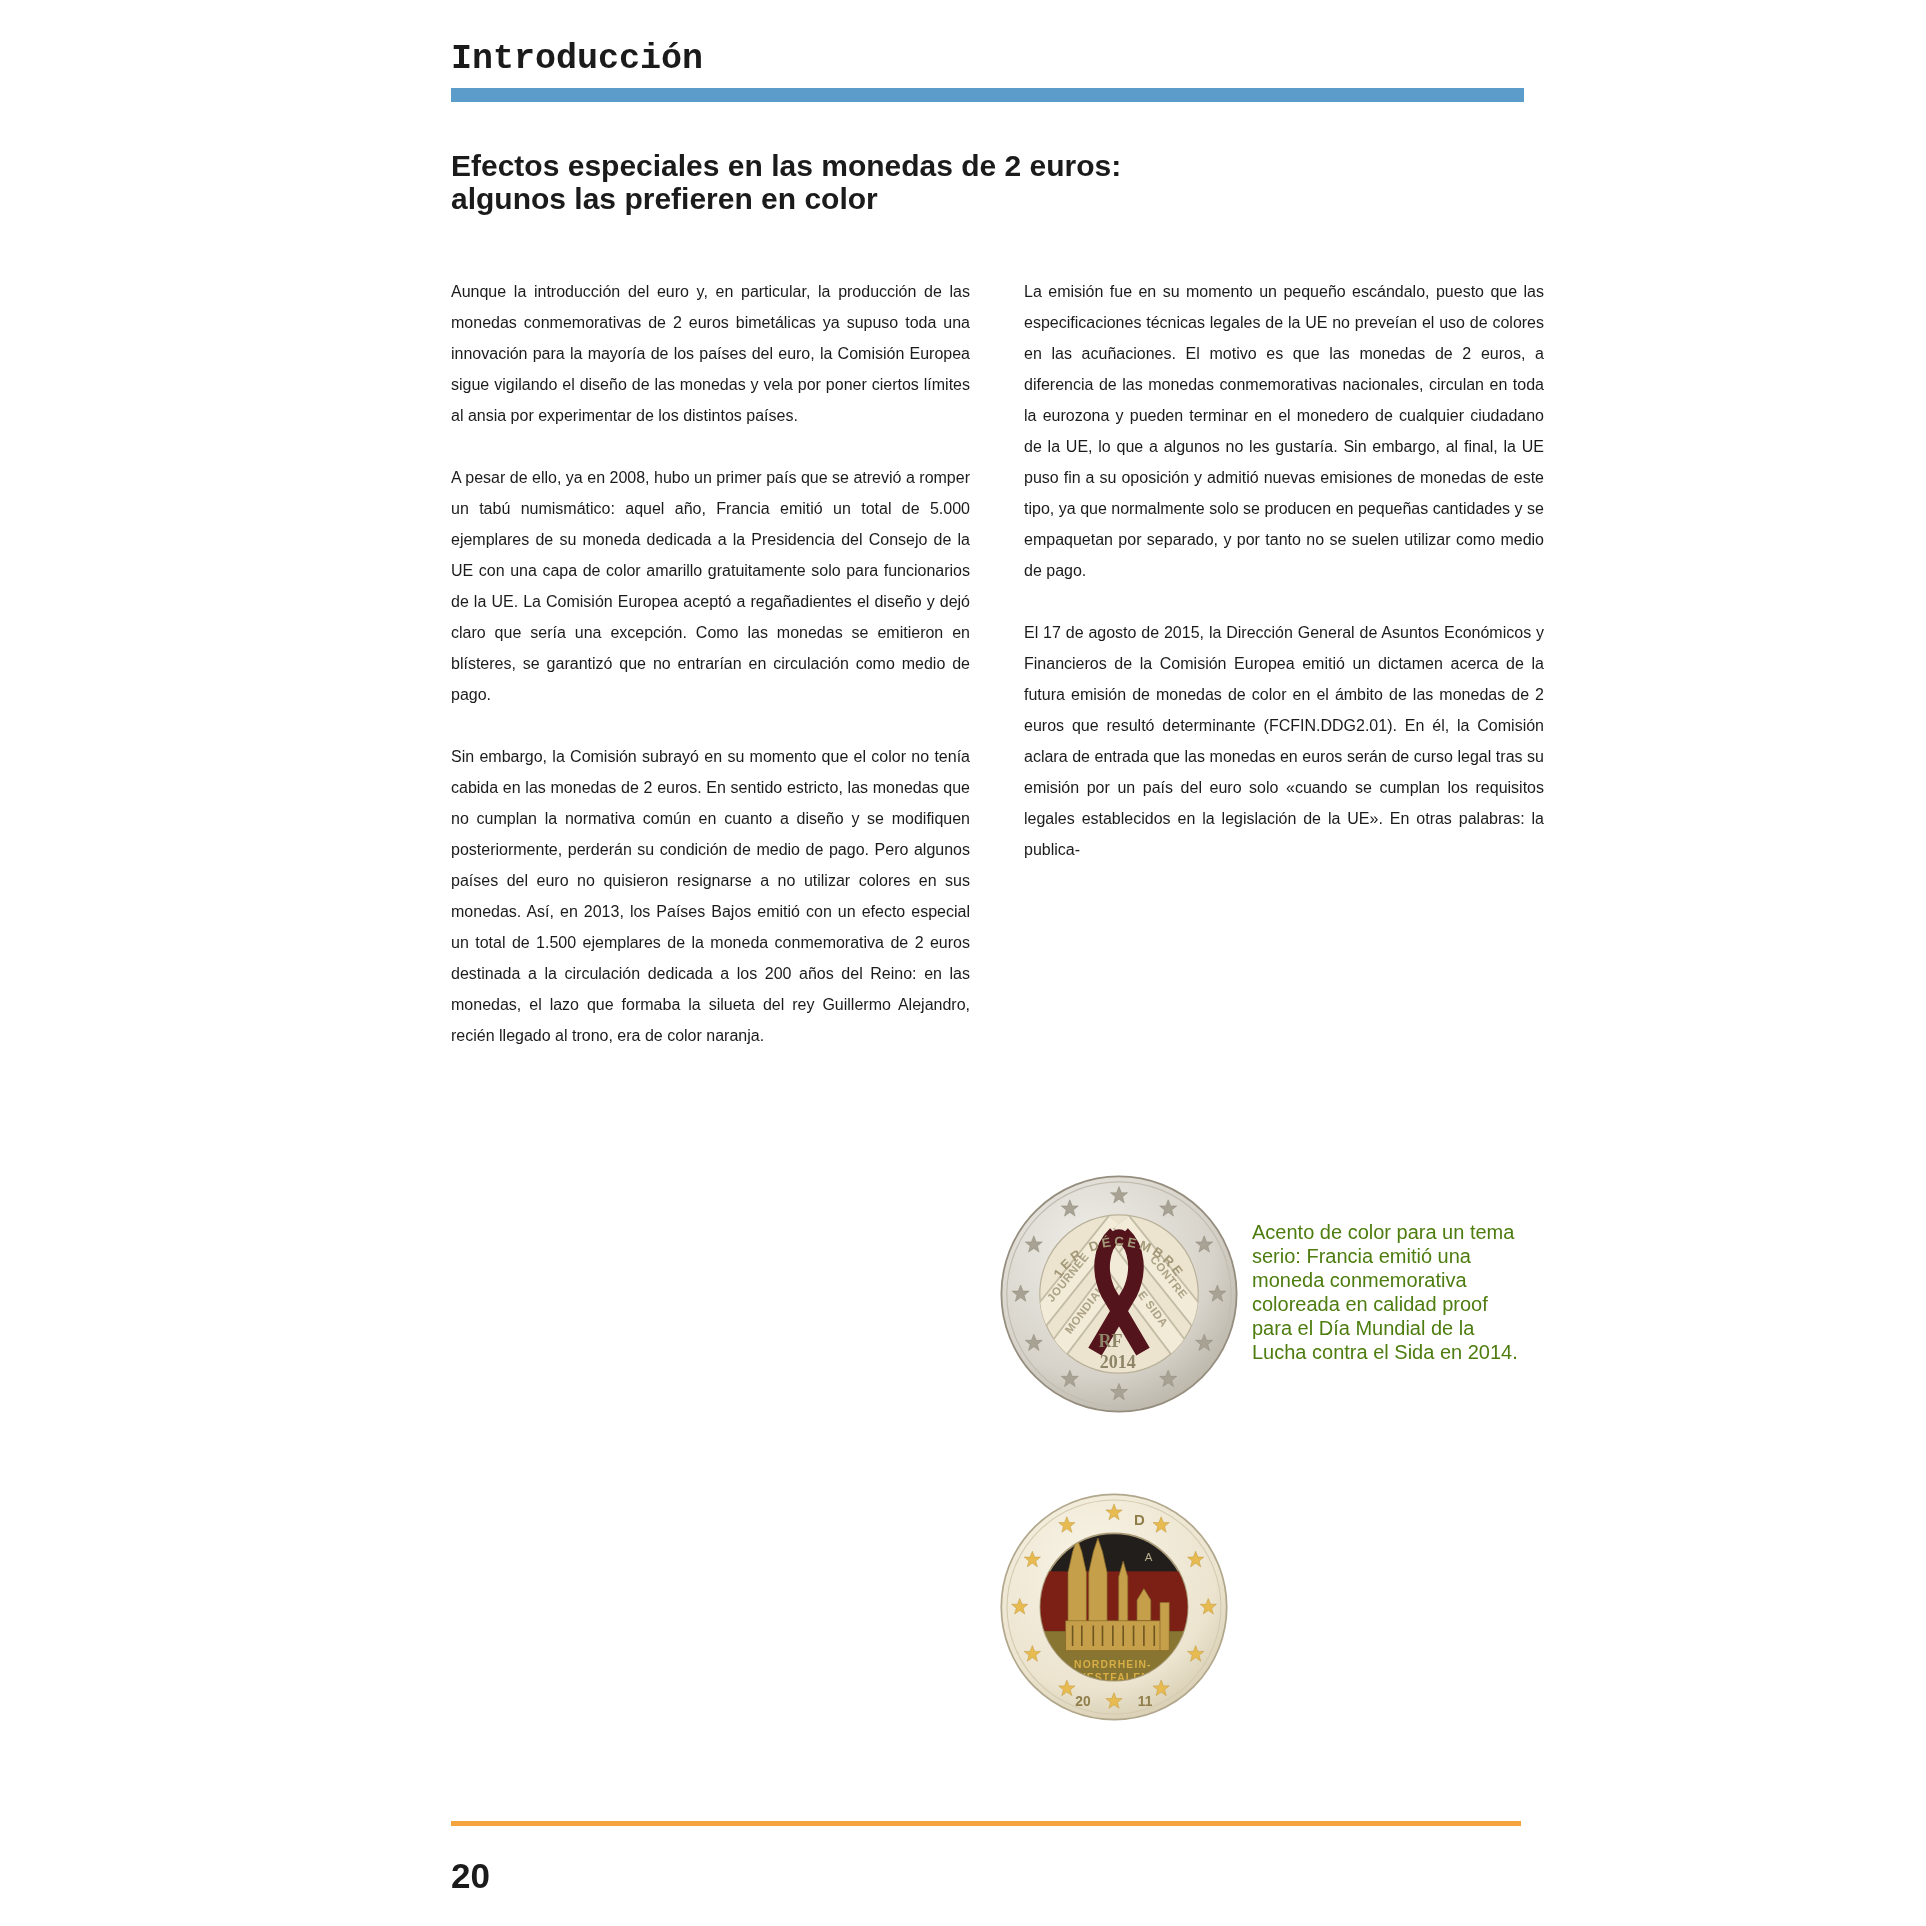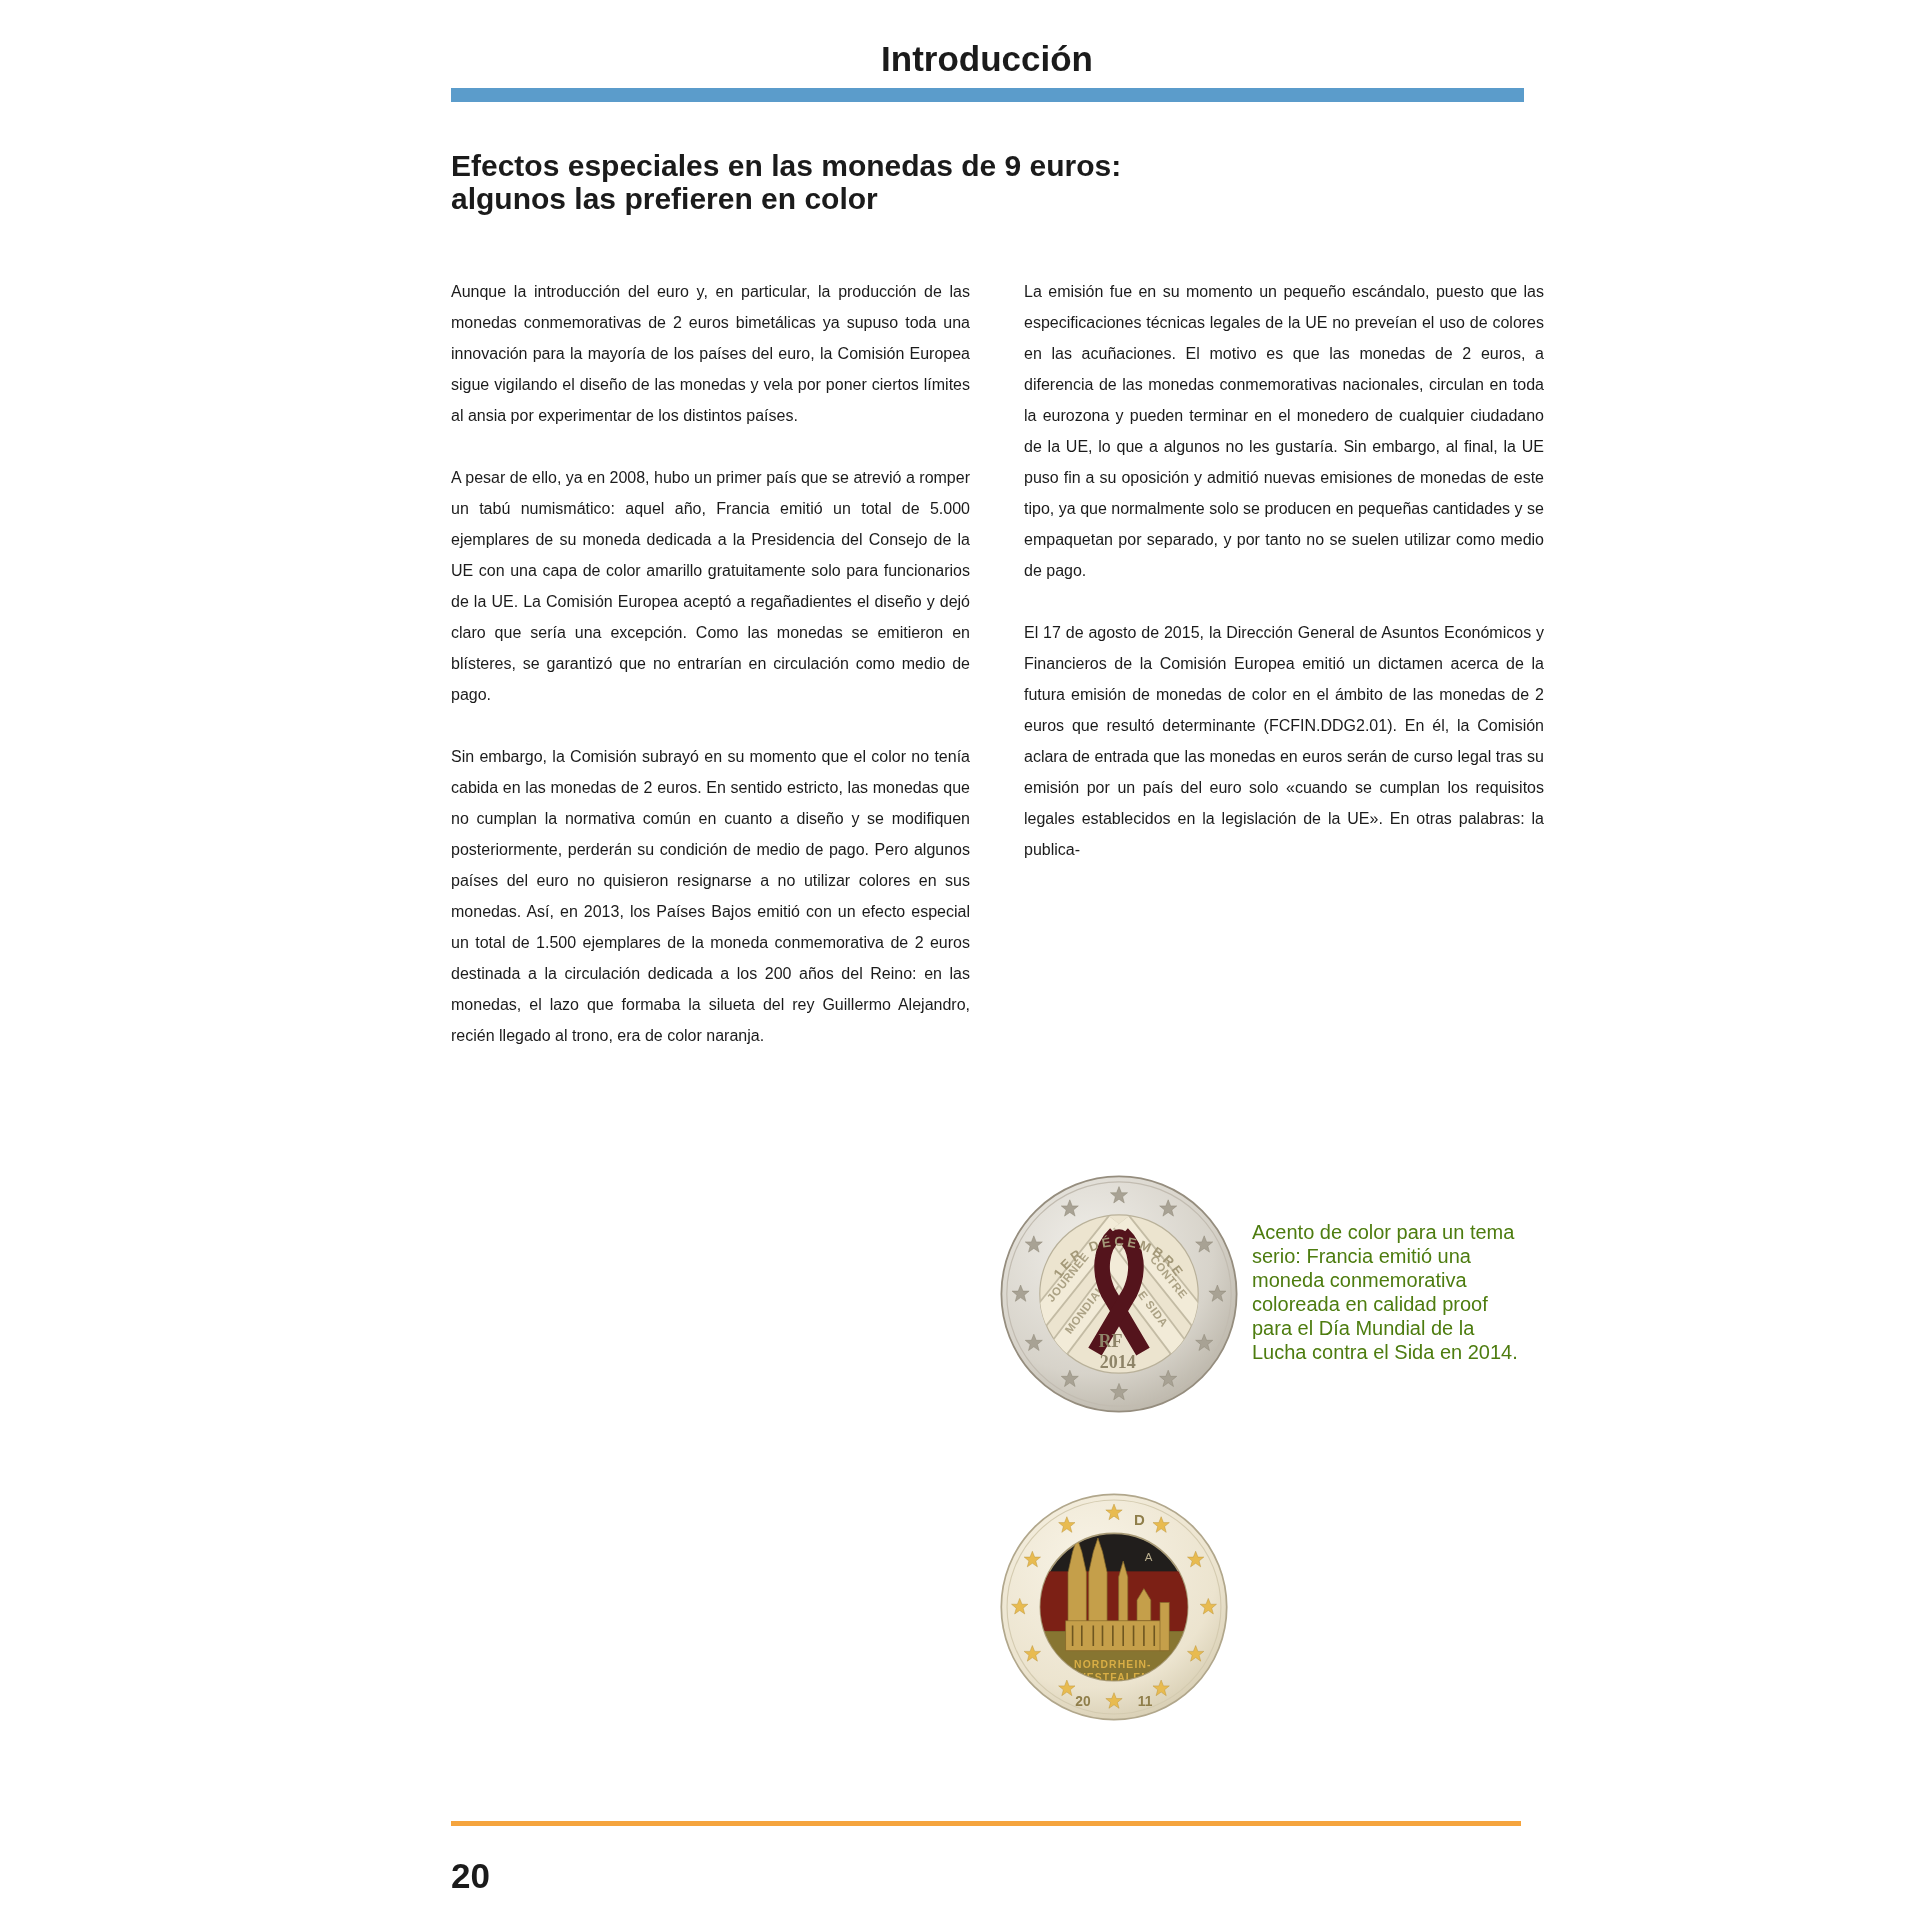--- a/index.html
+++ b/index.html
@@ -1,22 +1,22 @@
 <!DOCTYPE html>
 <html lang="es" style="font-size:10.3px"><head>
 <meta charset="utf-8">
 <style>
   html,body{margin:0;padding:0;background:#ffffff;}
   .page{
     position:relative;width:1926px;height:1926px;background:#ffffff;
     font-family:"Liberation Sans", sans-serif;color:#1b1b1b;overflow:hidden;
   }
   .page-header-title{
-    position:absolute;left:451px;top:40px;width:1072px;text-align:center;
-    font-size:35px;font-weight:bold;line-height:1.1;
+    position:absolute;left:451px;top:40px;width:1072px;text-align:left;
+    font-size:35px;font-weight:bold;line-height:1.1;font-family:Liberation Mono, monospace;
   }
   .header-bar{
     position:absolute;left:451px;top:88px;width:1073px;height:13.5px;
   }
   .section-heading{
     position:absolute;left:451px;top:149px;width:899px;
     font-size:30px;font-weight:bold;line-height:33px;
   }
   .col{
     position:absolute;top:276px;font-size:16px;line-height:31px;
@@ -38,21 +38,21 @@
 </style>
 </head>
 <body>
 
 <div class="page">
 
   <div class="page-header-title">Introducción</div>
   <div class="header-bar" style="background: rgb(91, 156, 203);"></div>
 
   <div class="section-heading">
-    <div>Efectos especiales en las monedas de 9 euros:</div>
+    <div>Efectos especiales en las monedas de 2 euros:</div>
     <div>algunos las prefieren en color</div>
   </div>
 
   <div class="col col-left">
     <p>Aunque la introducción del euro y, en particular, la producción de las monedas conmemorativas de 2 euros bimetálicas ya supuso toda una innovación para la mayoría de los países del euro, la Comisión Europea sigue vigilando el diseño de las monedas y vela por poner ciertos límites al ansia por experimentar de los distintos países.</p>
     <p>A pesar de ello, ya en 2008, hubo un primer país que se atrevió a romper un tabú numismático: aquel año, Francia emitió un total de 5.000 ejemplares de su moneda dedicada a la Presidencia del Consejo de la UE con una capa de color amarillo gratuitamente solo para funcionarios de la UE. La Comisión Europea aceptó a regañadientes el diseño y dejó claro que sería una excepción. Como las monedas se emitieron en blísteres, se garantizó que no entrarían en circulación como medio de pago.</p>
     <p>Sin embargo, la Comisión subrayó en su momento que el color no tenía cabida en las monedas de 2 euros. En sentido estricto, las monedas que no cumplan la normativa común en cuanto a diseño y se modifiquen posteriormente, perderán su condición de medio de pago. Pero algunos países del euro no quisieron resignarse a no utilizar colores en sus monedas. Así, en 2013, los Países Bajos emitió con un efecto especial un total de 1.500 ejemplares de la moneda conmemorativa de 2 euros destinada a la circulación dedicada a los 200 años del Reino: en las monedas, el lazo que formaba la silueta del rey Guillermo Alejandro, recién llegado al trono, era de color naranja.</p>
   </div>
 
   <div class="col col-right">

